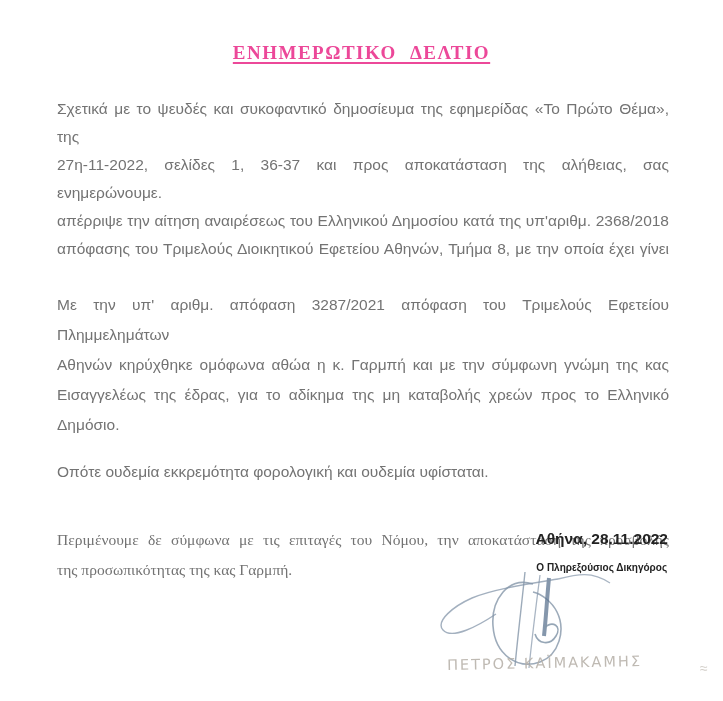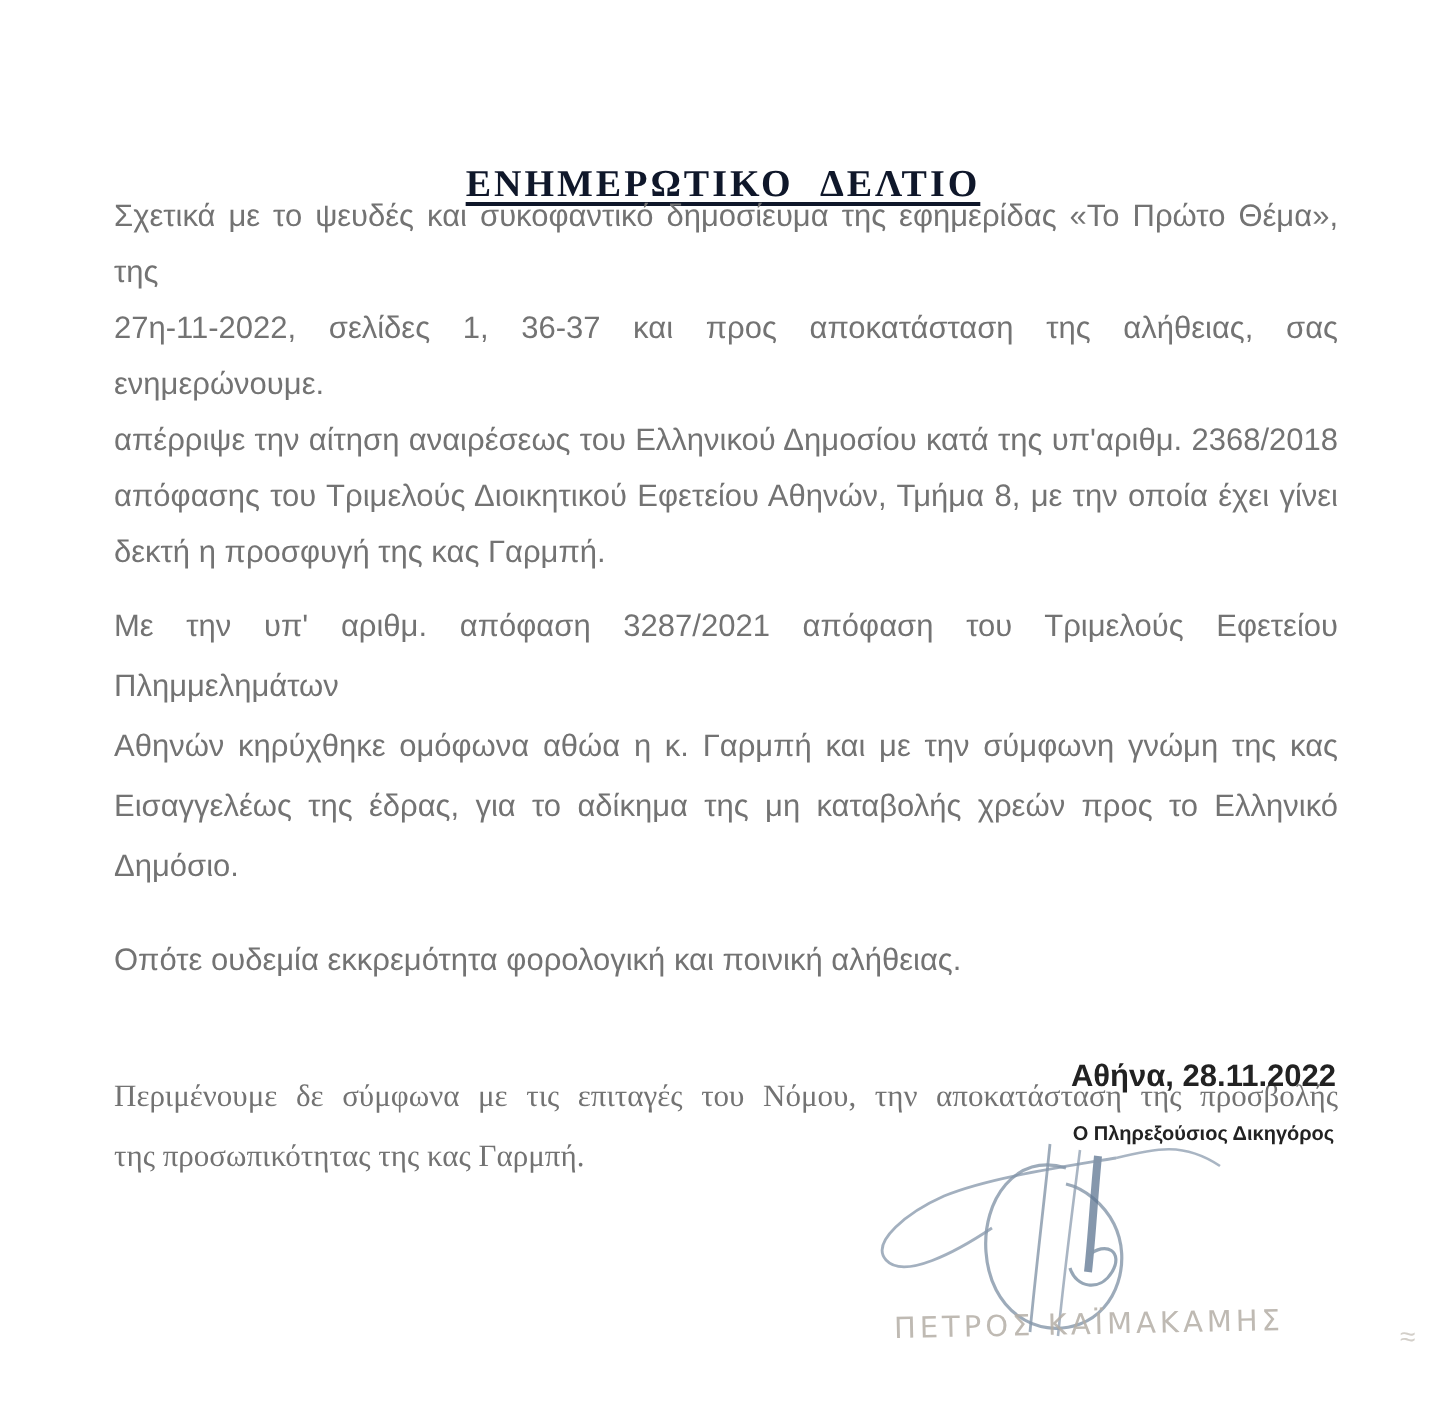--- a/index.html
+++ b/index.html
@@ -13,34 +13,33 @@
   }
   .doc-title {
     position: absolute;
     top: 42px; left: 0; width: 100%;
     text-align: center;
     font-family: "Liberation Serif", "DejaVu Serif", serif;
     font-weight: bold;
     font-size: 19px;
     letter-spacing: 1.5px;
     word-spacing: 8px;
-    color: #0f172a;
-    margin-top: 40px;
+    color: #ec4899;
   }
   .doc-title span {
     text-decoration: underline;
     text-decoration-thickness: 2px;
     text-underline-offset: 3px;
   }
   .body-text {
     position: absolute;
     top: 95px; left: 57px; width: 612px;
   }
   .para { margin: 0; }
-  .para + .para.gap-p2 { margin-top: 8px; }
+  .para + .para.gap-p2 { margin-top: 27px; }
   .para + .para.gap-p3 { margin-top: 17px; }
   .para + .para.gap-p4 { margin-top: 38px; font-family: Liberation Serif, serif; }
   .line {
     font-size: 15.5px;
     line-height: 28px;
     text-align: justify;
     text-align-last: justify;
     color: #737373;
     white-space: normal;
   }
@@ -101,29 +100,28 @@
   <div class="doc-title">
     <span>ΕΝΗΜΕΡΩΤΙΚΟ ΔΕΛΤΙΟ</span>
   </div>
 
   <div class="body-text" id="paragraphs-container">
       <div class="para ">
         <div class="line">Σχετικά με το ψευδές και συκοφαντικό δημοσίευμα της εφημερίδας «Το Πρώτο Θέμα», της</div>
         <div class="line">27η-11-2022, σελίδες 1, 36-37 και προς αποκατάσταση της αλήθειας, σας ενημερώνουμε.</div>
         <div class="line">απέρριψε την αίτηση αναιρέσεως του Ελληνικού Δημοσίου κατά της υπ'αριθμ. 2368/2018</div>
         <div class="line">απόφασης του Τριμελούς Διοικητικού Εφετείου Αθηνών, Τμήμα 8, με την οποία έχει γίνει</div>
-        <div class="line last">δεκτή η προσφυγή της κας Γαρμπή.</div>
       </div>
       <div class="para gap-p2 loose">
         <div class="line">Με την υπ' αριθμ. απόφαση 3287/2021 απόφαση του Τριμελούς Εφετείου Πλημμελημάτων</div>
         <div class="line">Αθηνών κηρύχθηκε ομόφωνα αθώα η κ. Γαρμπή  και με την σύμφωνη γνώμη της κας</div>
         <div class="line last">Εισαγγελέως της έδρας, για το αδίκημα της μη καταβολής χρεών προς το Ελληνικό Δημόσιο.</div>
       </div>
       <div class="para gap-p3 loose">
-        <div class="line last">Οπότε ουδεμία εκκρεμότητα φορολογική και ποινική αλήθειας.</div>
+        <div class="line last">Οπότε ουδεμία εκκρεμότητα φορολογική και ουδεμία υφίσταται.</div>
       </div>
       <div class="para gap-p4 loose">
         <div class="line">Περιμένουμε δε σύμφωνα με τις επιταγές του Νόμου, την αποκατάσταση της προσβολής</div>
         <div class="line last">της προσωπικότητας της κας Γαρμπή.</div>
       </div>
     </div>
 
   <div class="sign-block">
     <div class="sign-inner">
       <div class="date-line">Αθήνα, 28.11.2022</div>

